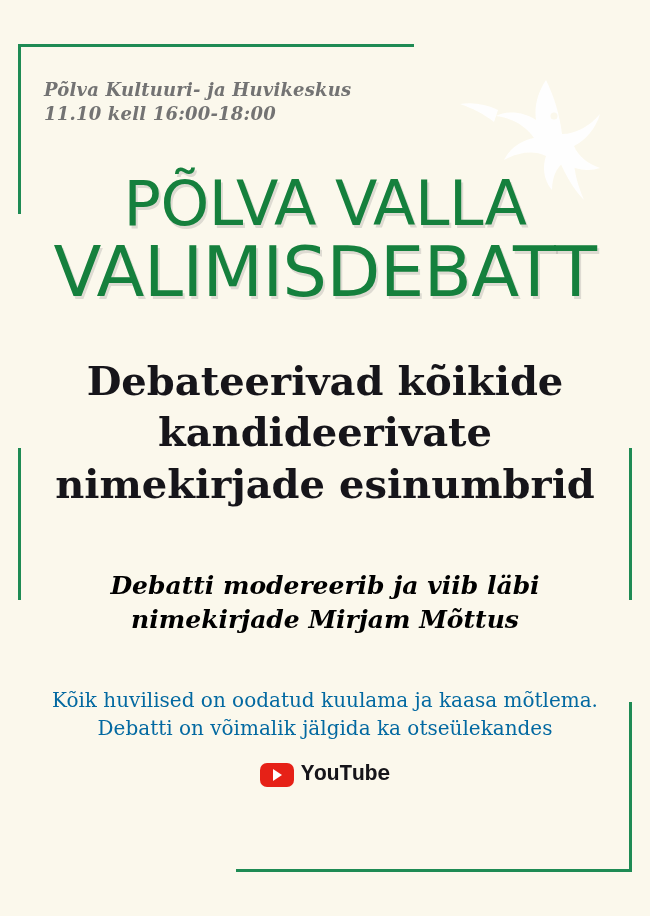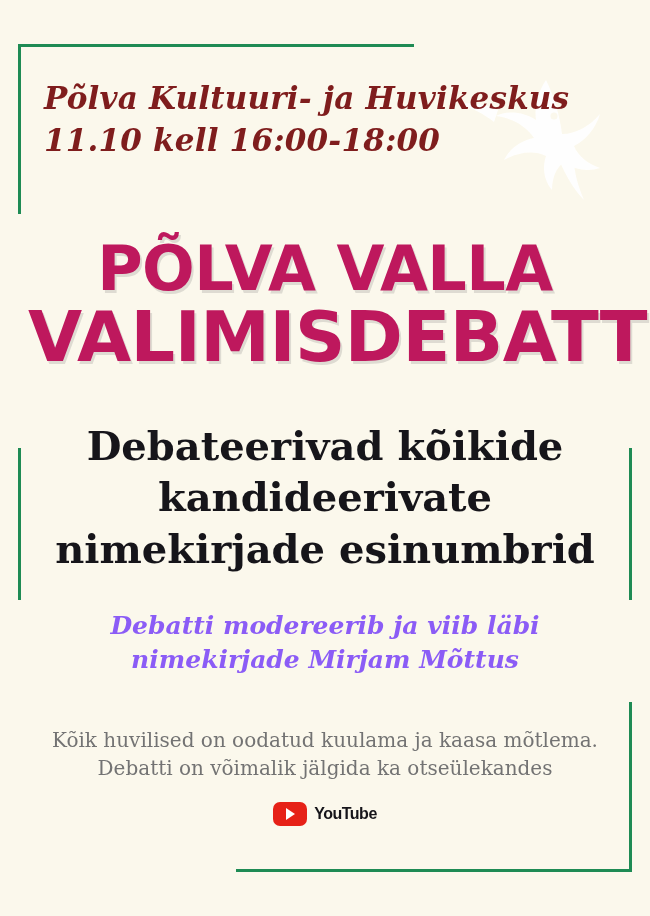--- a/index.html
+++ b/index.html
@@ -86,71 +86,71 @@
 
   .venue-block {
     padding-top: 78px;
     text-align: left;
     padding-left: 16px;
   }
   .venue-line {
     font-family: "DejaVu Serif", serif;
     font-weight: bold;
     font-style: italic;
-    font-size: 31px;
-    color: #7f1d1d;
+    font-size: 18px;
+    color: #737373;
     line-height: 1.35;
     letter-spacing: 0.2px;
   }
   .venue-line.second {
     text-align: left;
     width: 420px;
   }
 
   .headline {
-    margin-top: 74px;
+    margin-top: 44px;
     font-family: "DejaVu Sans", sans-serif;
-    font-weight: bold;
+    font-weight: normal;
     font-size: 62px;
     line-height: 1.05;
-    color: #be185d;
+    color: #15803d;
     letter-spacing: -0.5px;
     text-shadow: 2px 3px 0 rgba(120,120,120,0.22);
   }
   .headline .l2 {
     display: block;
     font-size: 70px;
   }
 
   .subhead {
     margin-top: 46px;
     font-family: "DejaVu Serif", serif;
     font-weight: bold;
     font-size: 40px;
     line-height: 1.28;
     color: #16151a;
     padding: 0 22px;
   }
 
   .moderator {
-    margin-top: 35px;
+    margin-top: 60px;
     font-family: "DejaVu Serif", serif;
     font-weight: bold;
     font-style: italic;
     font-size: 25px;
     line-height: 1.35;
-    color: #8b5cf6;
+    color: #000000;
   }
 
   .note {
     margin-top: 50px;
     font-family: "DejaVu Serif", serif;
     font-size: 20px;
     line-height: 1.4;
-    color: #737373;
+    color: #0369a1;
   }
 
   .youtube {
     margin-top: 20px;
     display: flex;
     align-items: center;
     justify-content: center;
     gap: 7px;
   }
   .yt-play {
@@ -164,23 +164,23 @@
   .yt-play::after {
     content: "";
     position: absolute;
     left: 13px;
     top: 6px;
     border-left: 9px solid #ffffff;
     border-top: 6px solid transparent;
     border-bottom: 6px solid transparent;
   }
   .yt-text {
-    font-family: Liberation Sans, sans-serif;
-    font-weight: bold;
-    font-size: 16px;
+    font-family: Liberation Mono, monospace;
+    font-weight: bold;
+    font-size: 22px;
     color: #16151a;
     letter-spacing: -0.5px;
   }
 </style>
 </head>
 <body>
 
 <div class="poster">
 
   <div class="line line-top"></div>

